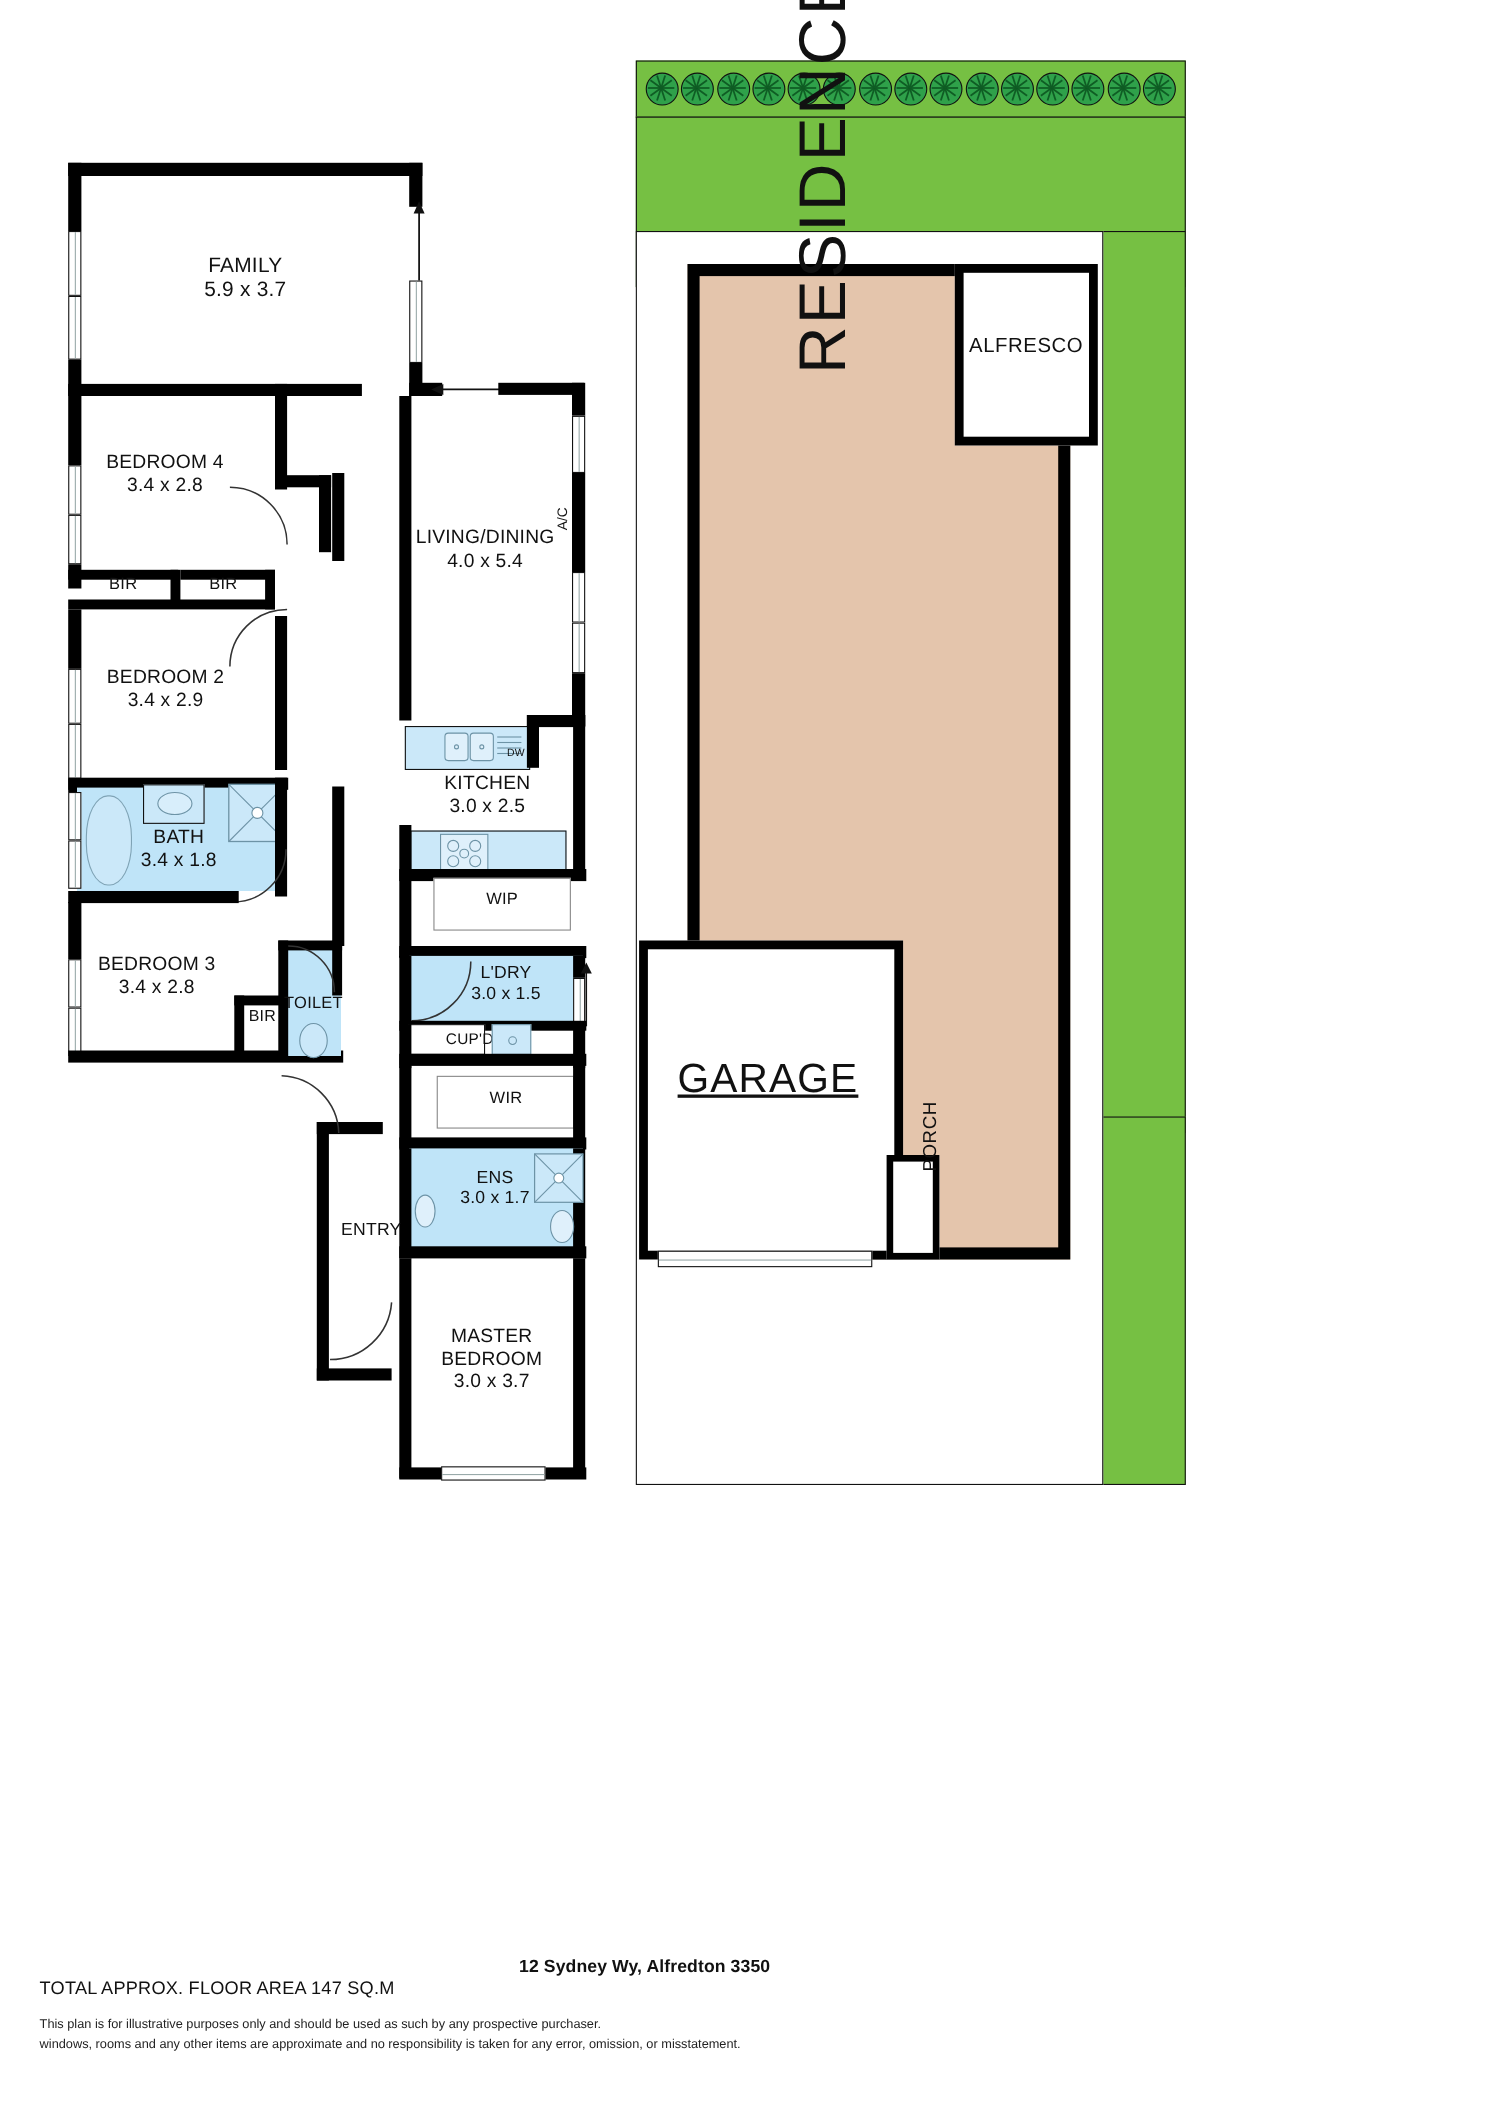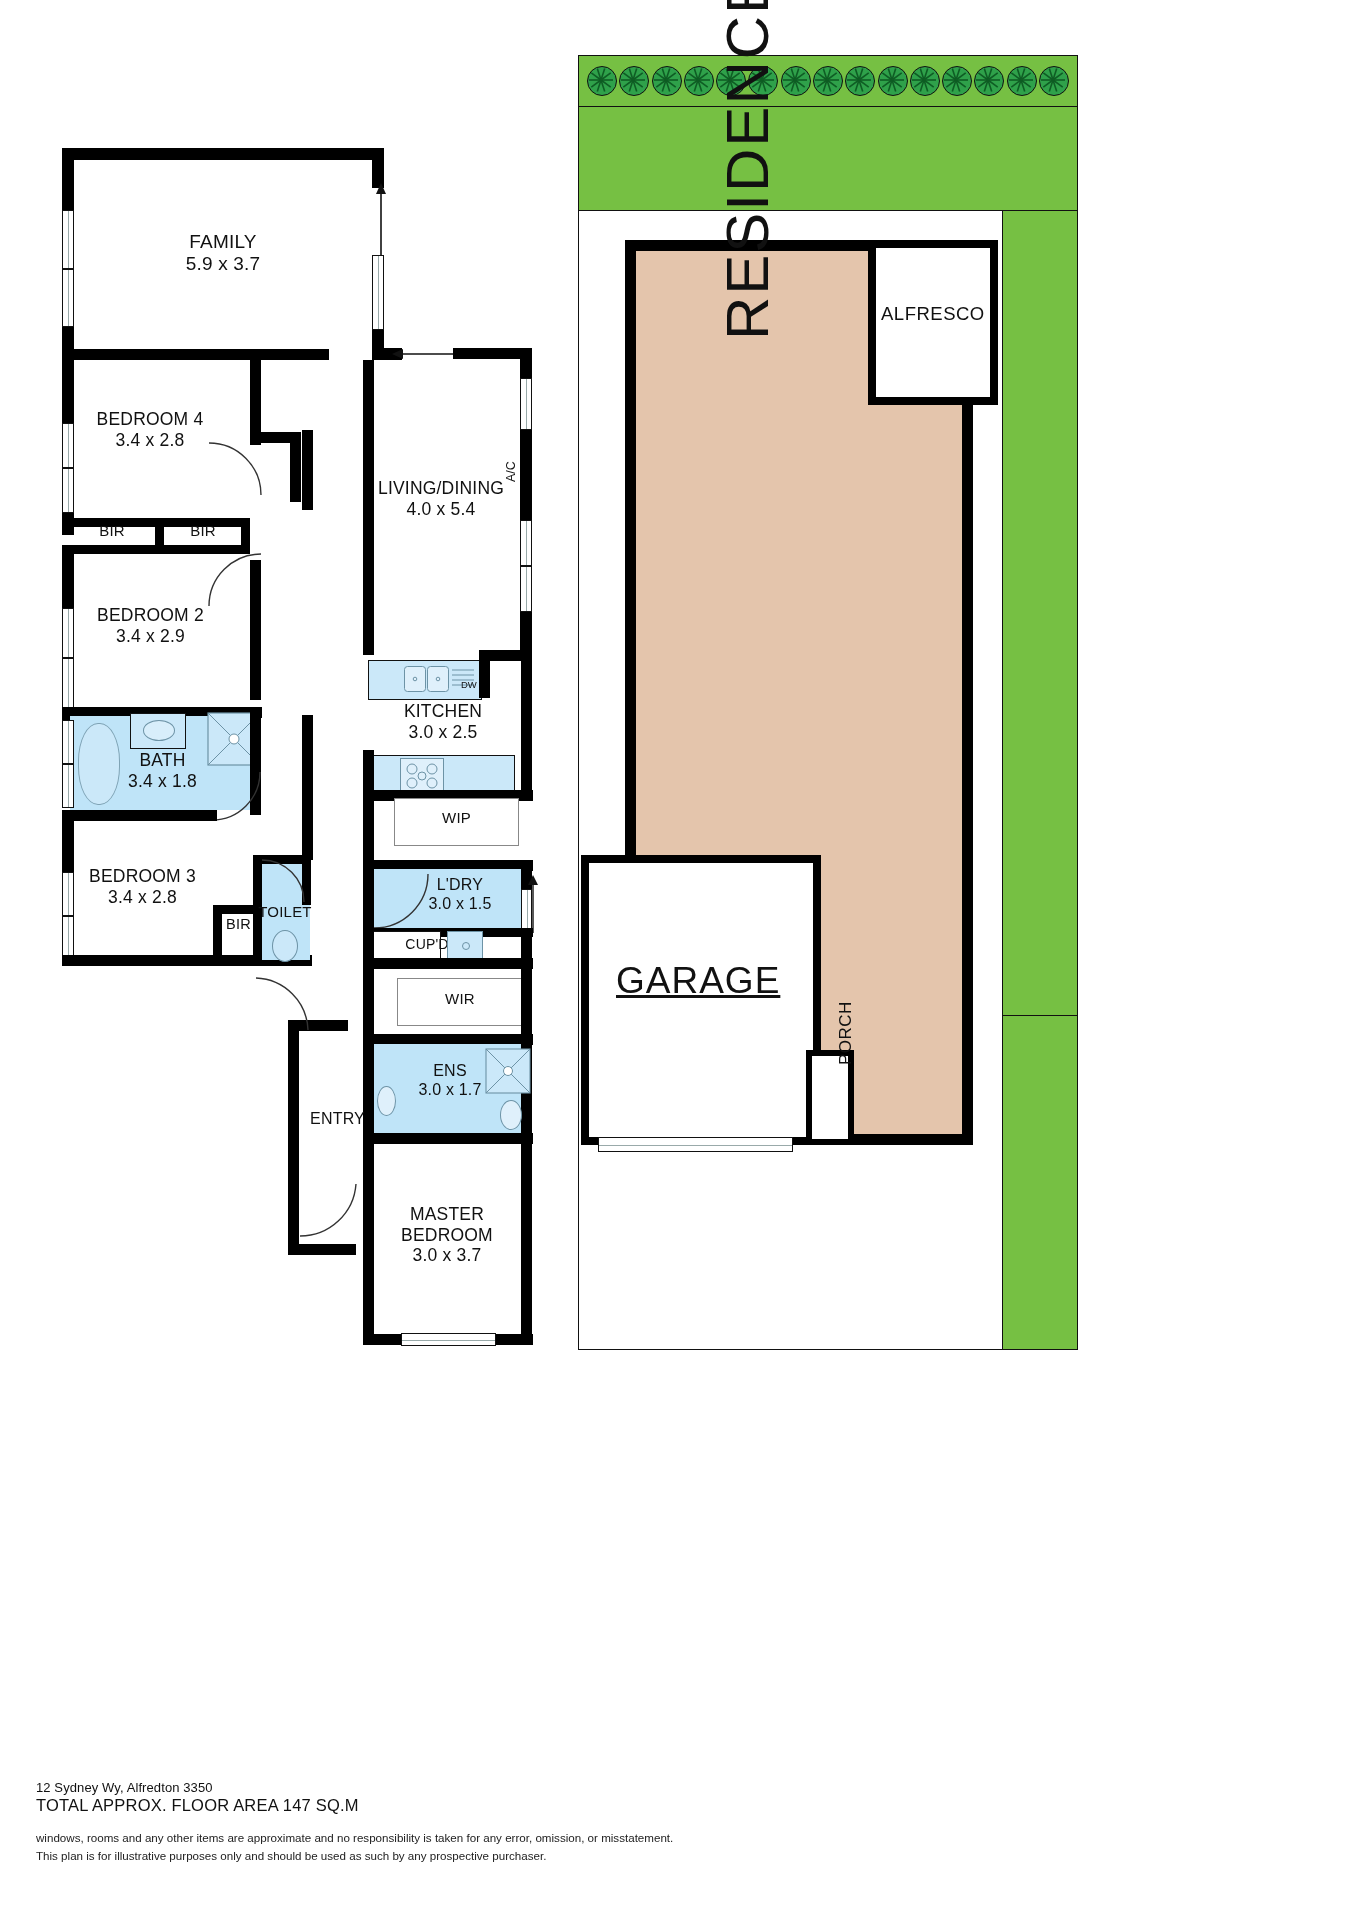--- a/index.html
+++ b/index.html
@@ -23,21 +23,21 @@
   .grass{position:absolute;background:#76c043;border:1.5px solid #111;box-sizing:border-box;}
   .hedgeband{position:absolute;background:#76c043;border:1.5px solid #111;box-sizing:border-box;}
   .tree{position:absolute;width:30px;height:30px;border-radius:50%;background:#2fa14a;border:1.5px solid #111;box-sizing:border-box;}
   .siteoutline{position:absolute;border:1.5px solid #111;box-sizing:border-box;background:#fff;}
   .resblock{position:absolute;background:#e4c5ac;border:11px solid #000;box-sizing:border-box;}
   .plainblock{position:absolute;background:#fff;border:8px solid #000;box-sizing:border-box;}
   .sitelabel{position:absolute;white-space:nowrap;}
 
   
   #footer{position:absolute;left:36px;top:1780px;width:1100px;}
-  #addr{font-size:13px;font-weight:400;letter-spacing:.1px;}
+  #addr{font-size:16px;font-weight:700;letter-spacing:.1px;text-align:center;}
   #area{font-size:16.5px;font-weight:400;letter-spacing:.2px;margin-top:1px;}
   #disc{margin-top:14px;font-size:11.6px;line-height:1.55;color:#222;}
 </style>
 </head>
 <body>
 
 <div id="stage">
 
   <div id="plan" style="position:absolute;left:0;top:0;width:570px;height:1400px;">
 
@@ -528,18 +528,18 @@
     </div>
     <div class="sitelabel" style="left:258px;top:1010px;font-size:17px;letter-spacing:.5px;transform:rotate(-90deg);transform-origin:left top;">
       <span>PORCH</span>
     </div>
   </div>
 
   <div id="footer">
     <div id="addr">12 Sydney Wy, Alfredton 3350</div>
     <div id="area">TOTAL APPROX. FLOOR AREA 147 SQ.M</div>
     <div id="disc">
+      <div>This plan is for illustrative purposes only and should be used as such by any prospective purchaser.</div>
       <div>windows, rooms and any other items are approximate and no responsibility is taken for any error, omission, or misstatement.</div>
-      <div>This plan is for illustrative purposes only and should be used as such by any prospective purchaser.</div>
     </div>
   </div>
 
 </div>
 
 </body></html>

